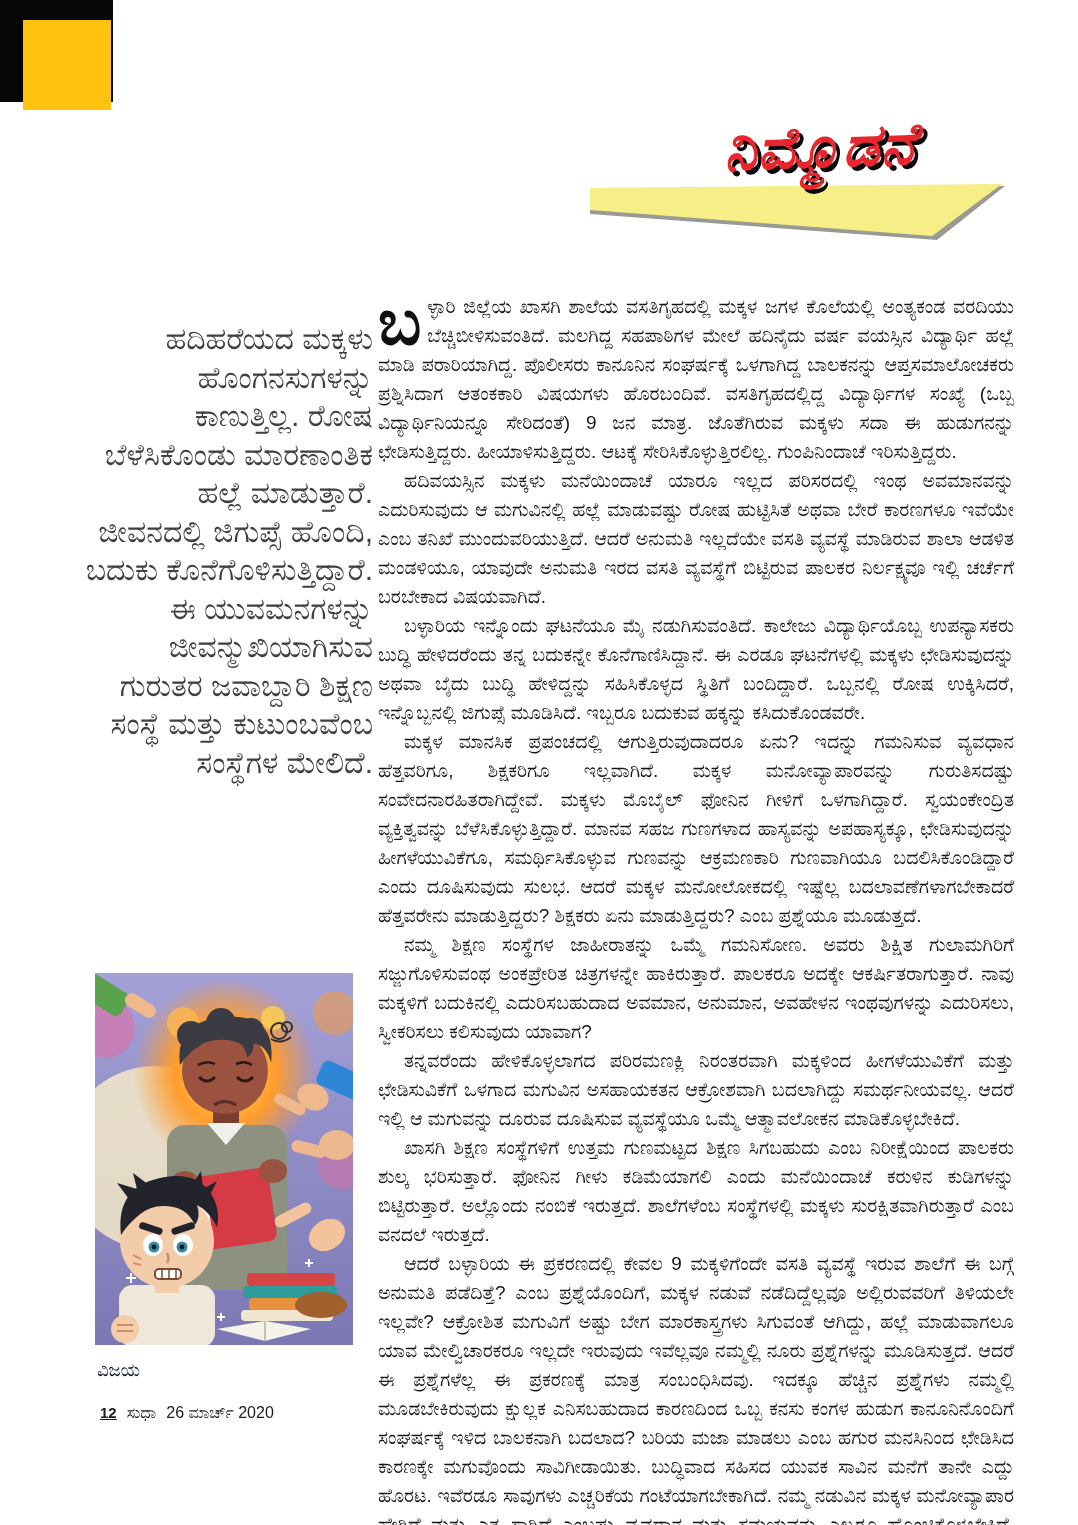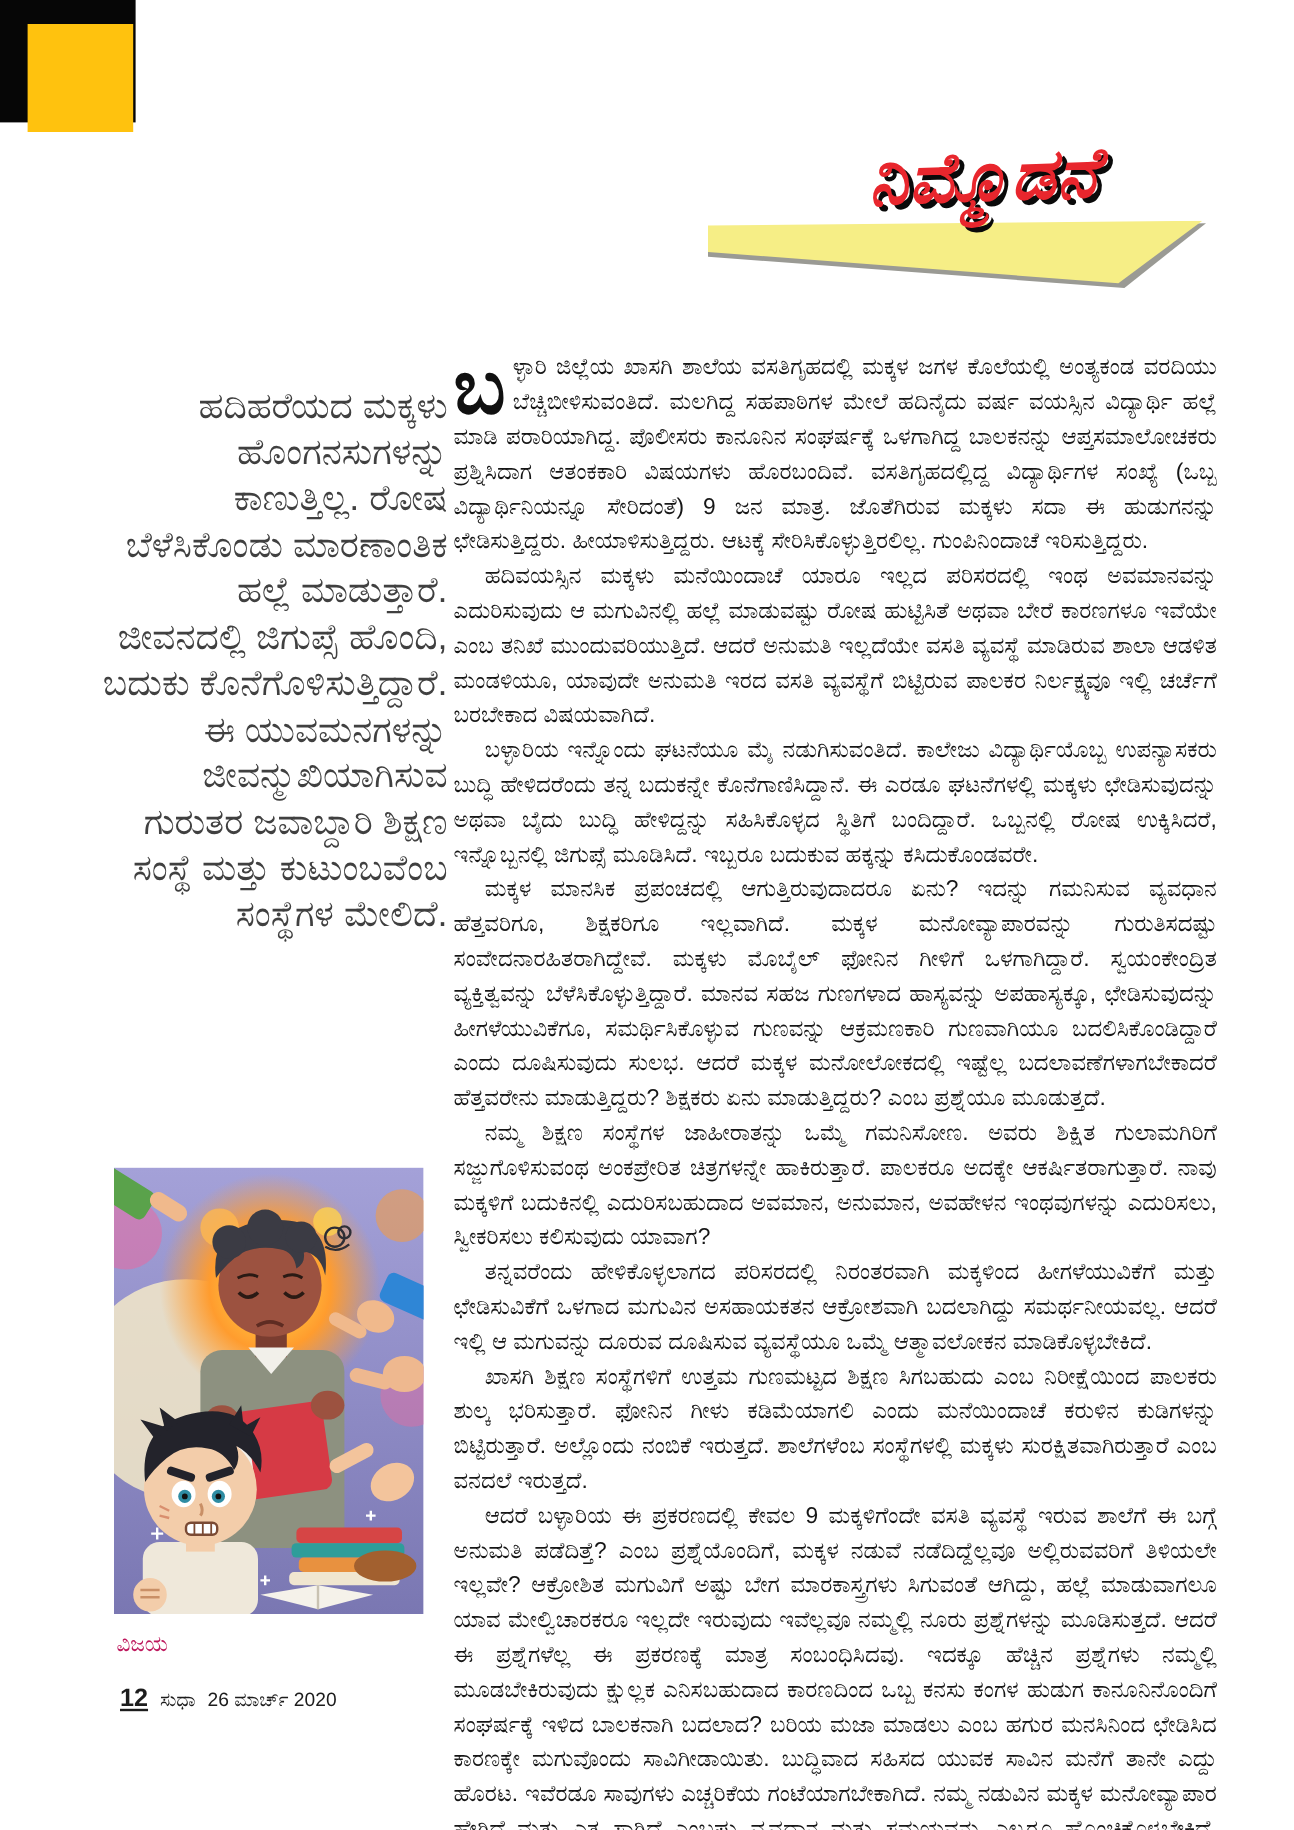--- a/index.html
+++ b/index.html
@@ -59,30 +59,30 @@
     font-size:30px;line-height:38.5px;
     text-align:right;color:#404040;
   }
 
   
   .illustration{
     position:absolute;left:95px;top:973px;width:258px;height:372px;
   }
   .illo-caption{
     position:absolute;left:97px;top:1360px;
-    font-size:18px;color:#be185d;
+    font-size:18px;color:#0f172a;
   }
 
   
   .footer{
     position:absolute;left:100px;top:1404px;
     font-size:16px;color:#1c1c1c;
     display:flex;align-items:baseline;gap:10px;
   }
-  .footer .pageno{font-size:21px;font-weight:bold;text-decoration:underline;}
+  .footer .pageno{font-size:15px;font-weight:bold;text-decoration:underline;}
 </style>
 </head>
 <body>
 
 <div class="page">
 
   <div class="corner-black"></div>
   <div class="corner-yellow"></div>
 
   <div class="masthead">
@@ -95,21 +95,21 @@
 
 
   <div class="pullquote">ಹದಿಹರೆಯದ ಮಕ್ಕಳು ಹೊಂಗನಸುಗಳನ್ನು ಕಾಣುತ್ತಿಲ್ಲ. ರೋಷ ಬೆಳೆಸಿಕೊಂಡು ಮಾರಣಾಂತಿಕ ಹಲ್ಲೆ ಮಾಡುತ್ತಾರೆ. ಜೀವನದಲ್ಲಿ ಜಿಗುಪ್ಸೆ ಹೊಂದಿ, ಬದುಕು ಕೊನೆಗೊಳಿಸುತ್ತಿದ್ದಾರೆ. ಈ ಯುವಮನಗಳನ್ನು ಜೀವನ್ಮುಖಿಯಾಗಿಸುವ ಗುರುತರ ಜವಾಬ್ದಾರಿ ಶಿಕ್ಷಣ ಸಂಸ್ಥೆ ಮತ್ತು ಕುಟುಂಬವೆಂಬ ಸಂಸ್ಥೆಗಳ ಮೇಲಿದೆ.</div>
 
   <div class="body-col">
     <p class="first"><span class="dropcap">ಬ</span><span>ಳ್ಳಾರಿ ಜಿಲ್ಲೆಯ ಖಾಸಗಿ ಶಾಲೆಯ ವಸತಿಗೃಹದಲ್ಲಿ ಮಕ್ಕಳ ಜಗಳ ಕೊಲೆಯಲ್ಲಿ ಅಂತ್ಯಕಂಡ ವರದಿಯು ಬೆಚ್ಚಿಬೀಳಿಸುವಂತಿದೆ. ಮಲಗಿದ್ದ ಸಹಪಾಠಿಗಳ ಮೇಲೆ ಹದಿನೈದು ವರ್ಷ ವಯಸ್ಸಿನ ವಿದ್ಯಾರ್ಥಿ ಹಲ್ಲೆ ಮಾಡಿ ಪರಾರಿಯಾಗಿದ್ದ. ಪೊಲೀಸರು ಕಾನೂನಿನ ಸಂಘರ್ಷಕ್ಕೆ ಒಳಗಾಗಿದ್ದ ಬಾಲಕನನ್ನು ಆಪ್ತಸಮಾಲೋಚಕರು ಪ್ರಶ್ನಿಸಿದಾಗ ಆತಂಕಕಾರಿ ವಿಷಯಗಳು ಹೊರಬಂದಿವೆ. ವಸತಿಗೃಹದಲ್ಲಿದ್ದ ವಿದ್ಯಾರ್ಥಿಗಳ ಸಂಖ್ಯೆ (ಒಬ್ಬ ವಿದ್ಯಾರ್ಥಿನಿಯನ್ನೂ ಸೇರಿದಂತೆ) 9 ಜನ ಮಾತ್ರ. ಜೊತೆಗಿರುವ ಮಕ್ಕಳು ಸದಾ ಈ ಹುಡುಗನನ್ನು ಛೇಡಿಸುತ್ತಿದ್ದರು. ಹೀಯಾಳಿಸುತ್ತಿದ್ದರು. ಆಟಕ್ಕೆ ಸೇರಿಸಿಕೊಳ್ಳುತ್ತಿರಲಿಲ್ಲ. ಗುಂಪಿನಿಂದಾಚೆ ಇರಿಸುತ್ತಿದ್ದರು.</span></p>
     <p>ಹದಿವಯಸ್ಸಿನ ಮಕ್ಕಳು ಮನೆಯಿಂದಾಚೆ ಯಾರೂ ಇಲ್ಲದ ಪರಿಸರದಲ್ಲಿ ಇಂಥ ಅವಮಾನವನ್ನು ಎದುರಿಸುವುದು ಆ ಮಗುವಿನಲ್ಲಿ ಹಲ್ಲೆ ಮಾಡುವಷ್ಟು ರೋಷ ಹುಟ್ಟಿಸಿತೆ ಅಥವಾ ಬೇರೆ ಕಾರಣಗಳೂ ಇವೆಯೇ ಎಂಬ ತನಿಖೆ ಮುಂದುವರಿಯುತ್ತಿದೆ. ಆದರೆ ಅನುಮತಿ ಇಲ್ಲದೆಯೇ ವಸತಿ ವ್ಯವಸ್ಥೆ ಮಾಡಿರುವ ಶಾಲಾ ಆಡಳಿತ ಮಂಡಳಿಯೂ, ಯಾವುದೇ ಅನುಮತಿ ಇರದ ವಸತಿ ವ್ಯವಸ್ಥೆಗೆ ಬಿಟ್ಟಿರುವ ಪಾಲಕರ ನಿರ್ಲಕ್ಷ್ಯವೂ ಇಲ್ಲಿ ಚರ್ಚೆಗೆ ಬರಬೇಕಾದ ವಿಷಯವಾಗಿದೆ.</p>
     <p>ಬಳ್ಳಾರಿಯ ಇನ್ನೊಂದು ಘಟನೆಯೂ ಮೈ ನಡುಗಿಸುವಂತಿದೆ. ಕಾಲೇಜು ವಿದ್ಯಾರ್ಥಿಯೊಬ್ಬ ಉಪನ್ಯಾಸಕರು ಬುದ್ಧಿ ಹೇಳಿದರೆಂದು ತನ್ನ ಬದುಕನ್ನೇ ಕೊನೆಗಾಣಿಸಿದ್ದಾನೆ. ಈ ಎರಡೂ ಘಟನೆಗಳಲ್ಲಿ ಮಕ್ಕಳು ಛೇಡಿಸುವುದನ್ನು ಅಥವಾ ಬೈದು ಬುದ್ಧಿ ಹೇಳಿದ್ದನ್ನು ಸಹಿಸಿಕೊಳ್ಳದ ಸ್ಥಿತಿಗೆ ಬಂದಿದ್ದಾರೆ. ಒಬ್ಬನಲ್ಲಿ ರೋಷ ಉಕ್ಕಿಸಿದರೆ, ಇನ್ನೊಬ್ಬನಲ್ಲಿ ಜಿಗುಪ್ಸೆ ಮೂಡಿಸಿದೆ. ಇಬ್ಬರೂ ಬದುಕುವ ಹಕ್ಕನ್ನು ಕಸಿದುಕೊಂಡವರೇ.</p>
     <p>ಮಕ್ಕಳ ಮಾನಸಿಕ ಪ್ರಪಂಚದಲ್ಲಿ ಆಗುತ್ತಿರುವುದಾದರೂ ಏನು? ಇದನ್ನು ಗಮನಿಸುವ ವ್ಯವಧಾನ ಹೆತ್ತವರಿಗೂ, ಶಿಕ್ಷಕರಿಗೂ ಇಲ್ಲವಾಗಿದೆ. ಮಕ್ಕಳ ಮನೋವ್ಯಾಪಾರವನ್ನು ಗುರುತಿಸದಷ್ಟು ಸಂವೇದನಾರಹಿತರಾಗಿದ್ದೇವೆ. ಮಕ್ಕಳು ಮೊಬೈಲ್ ಫೋನಿನ ಗೀಳಿಗೆ ಒಳಗಾಗಿದ್ದಾರೆ. ಸ್ವಯಂಕೇಂದ್ರಿತ ವ್ಯಕ್ತಿತ್ವವನ್ನು ಬೆಳೆಸಿಕೊಳ್ಳುತ್ತಿದ್ದಾರೆ. ಮಾನವ ಸಹಜ ಗುಣಗಳಾದ ಹಾಸ್ಯವನ್ನು ಅಪಹಾಸ್ಯಕ್ಕೂ, ಛೇಡಿಸುವುದನ್ನು ಹೀಗಳೆಯುವಿಕೆಗೂ, ಸಮರ್ಥಿಸಿಕೊಳ್ಳುವ ಗುಣವನ್ನು ಆಕ್ರಮಣಕಾರಿ ಗುಣವಾಗಿಯೂ ಬದಲಿಸಿಕೊಂಡಿದ್ದಾರೆ ಎಂದು ದೂಷಿಸುವುದು ಸುಲಭ. ಆದರೆ ಮಕ್ಕಳ ಮನೋಲೋಕದಲ್ಲಿ ಇಷ್ಟೆಲ್ಲ ಬದಲಾವಣೆಗಳಾಗಬೇಕಾದರೆ ಹೆತ್ತವರೇನು ಮಾಡುತ್ತಿದ್ದರು? ಶಿಕ್ಷಕರು ಏನು ಮಾಡುತ್ತಿದ್ದರು? ಎಂಬ ಪ್ರಶ್ನೆಯೂ ಮೂಡುತ್ತದೆ.</p>
     <p>ನಮ್ಮ ಶಿಕ್ಷಣ ಸಂಸ್ಥೆಗಳ ಜಾಹೀರಾತನ್ನು ಒಮ್ಮೆ ಗಮನಿಸೋಣ. ಅವರು ಶಿಕ್ಷಿತ ಗುಲಾಮಗಿರಿಗೆ ಸಜ್ಜುಗೊಳಿಸುವಂಥ ಅಂಕಪ್ರೇರಿತ ಚಿತ್ರಗಳನ್ನೇ ಹಾಕಿರುತ್ತಾರೆ. ಪಾಲಕರೂ ಅದಕ್ಕೇ ಆಕರ್ಷಿತರಾಗುತ್ತಾರೆ. ನಾವು ಮಕ್ಕಳಿಗೆ ಬದುಕಿನಲ್ಲಿ ಎದುರಿಸಬಹುದಾದ ಅವಮಾನ, ಅನುಮಾನ, ಅವಹೇಳನ ಇಂಥವುಗಳನ್ನು ಎದುರಿಸಲು, ಸ್ವೀಕರಿಸಲು ಕಲಿಸುವುದು ಯಾವಾಗ?</p>
-    <p>ತನ್ನವರೆಂದು ಹೇಳಿಕೊಳ್ಳಲಾಗದ ಪರಿಸರದಲ್ಲಿ ನಿರಂತರವಾಗಿ ಮಕ್ಕಳಿಂದ ಹೀಗಳೆಯುವಿಕೆಗೆ ಮತ್ತು ಛೇಡಿಸುವಿಕೆಗೆ ಒಳಗಾದ ಮಗುವಿನ ಅಸಹಾಯಕತನ ಆಕ್ರೋಶವಾಗಿ ಬದಲಾಗಿದ್ದು ಸಮರ್ಥನೀಯವಲ್ಲ. ಆದರೆ ಇಲ್ಲಿ ಆ ಮಗುವನ್ನು ದೂರುವ ದೂಷಿಸುವ ವ್ಯವಸ್ಥೆಯೂ ಒಮ್ಮೆ ಆತ್ಮಾವಲೋಕನ ಮಾಡಿಕೊಳ್ಳಬೇಕಿದೆ.</p>
+    <p>ತನ್ನವರೆಂದು ಹೇಳಿಕೊಳ್ಳಲಾಗದ ಪರಿರಮಣಕ್ಲಿ ನಿರಂತರವಾಗಿ ಮಕ್ಕಳಿಂದ ಹೀಗಳೆಯುವಿಕೆಗೆ ಮತ್ತು ಛೇಡಿಸುವಿಕೆಗೆ ಒಳಗಾದ ಮಗುವಿನ ಅಸಹಾಯಕತನ ಆಕ್ರೋಶವಾಗಿ ಬದಲಾಗಿದ್ದು ಸಮರ್ಥನೀಯವಲ್ಲ. ಆದರೆ ಇಲ್ಲಿ ಆ ಮಗುವನ್ನು ದೂರುವ ದೂಷಿಸುವ ವ್ಯವಸ್ಥೆಯೂ ಒಮ್ಮೆ ಆತ್ಮಾವಲೋಕನ ಮಾಡಿಕೊಳ್ಳಬೇಕಿದೆ.</p>
     <p>ಖಾಸಗಿ ಶಿಕ್ಷಣ ಸಂಸ್ಥೆಗಳಿಗೆ ಉತ್ತಮ ಗುಣಮಟ್ಟದ ಶಿಕ್ಷಣ ಸಿಗಬಹುದು ಎಂಬ ನಿರೀಕ್ಷೆಯಿಂದ ಪಾಲಕರು ಶುಲ್ಕ ಭರಿಸುತ್ತಾರೆ. ಫೋನಿನ ಗೀಳು ಕಡಿಮೆಯಾಗಲಿ ಎಂದು ಮನೆಯಿಂದಾಚೆ ಕರುಳಿನ ಕುಡಿಗಳನ್ನು ಬಿಟ್ಟಿರುತ್ತಾರೆ. ಅಲ್ಲೊಂದು ನಂಬಿಕೆ ಇರುತ್ತದೆ. ಶಾಲೆಗಳೆಂಬ ಸಂಸ್ಥೆಗಳಲ್ಲಿ ಮಕ್ಕಳು ಸುರಕ್ಷಿತವಾಗಿರುತ್ತಾರೆ ಎಂಬ ವನದಲೆ ಇರುತ್ತದೆ.</p>
     <p>ಆದರೆ ಬಳ್ಳಾರಿಯ ಈ ಪ್ರಕರಣದಲ್ಲಿ ಕೇವಲ 9 ಮಕ್ಕಳಿಗೆಂದೇ ವಸತಿ ವ್ಯವಸ್ಥೆ ಇರುವ ಶಾಲೆಗೆ ಈ ಬಗ್ಗೆ ಅನುಮತಿ ಪಡೆದಿತ್ತೆ? ಎಂಬ ಪ್ರಶ್ನೆಯೊಂದಿಗೆ, ಮಕ್ಕಳ ನಡುವೆ ನಡೆದಿದ್ದೆಲ್ಲವೂ ಅಲ್ಲಿರುವವರಿಗೆ ತಿಳಿಯಲೇ ಇಲ್ಲವೇ? ಆಕ್ರೋಶಿತ ಮಗುವಿಗೆ ಅಷ್ಟು ಬೇಗ ಮಾರಕಾಸ್ತ್ರಗಳು ಸಿಗುವಂತೆ ಆಗಿದ್ದು, ಹಲ್ಲೆ ಮಾಡುವಾಗಲೂ ಯಾವ ಮೇಲ್ವಿಚಾರಕರೂ ಇಲ್ಲದೇ ಇರುವುದು ಇವೆಲ್ಲವೂ ನಮ್ಮಲ್ಲಿ ನೂರು ಪ್ರಶ್ನೆಗಳನ್ನು ಮೂಡಿಸುತ್ತದೆ. ಆದರೆ ಈ ಪ್ರಶ್ನೆಗಳೆಲ್ಲ ಈ ಪ್ರಕರಣಕ್ಕೆ ಮಾತ್ರ ಸಂಬಂಧಿಸಿದವು. ಇದಕ್ಕೂ ಹೆಚ್ಚಿನ ಪ್ರಶ್ನೆಗಳು ನಮ್ಮಲ್ಲಿ ಮೂಡಬೇಕಿರುವುದು ಕ್ಷುಲ್ಲಕ ಎನಿಸಬಹುದಾದ ಕಾರಣದಿಂದ ಒಬ್ಬ ಕನಸು ಕಂಗಳ ಹುಡುಗ ಕಾನೂನಿನೊಂದಿಗೆ ಸಂಘರ್ಷಕ್ಕೆ ಇಳಿದ ಬಾಲಕನಾಗಿ ಬದಲಾದ? ಬರಿಯ ಮಜಾ ಮಾಡಲು ಎಂಬ ಹಗುರ ಮನಸಿನಿಂದ ಛೇಡಿಸಿದ ಕಾರಣಕ್ಕೇ ಮಗುವೊಂದು ಸಾವಿಗೀಡಾಯಿತು. ಬುದ್ಧಿವಾದ ಸಹಿಸದ ಯುವಕ ಸಾವಿನ ಮನೆಗೆ ತಾನೇ ಎದ್ದು ಹೊರಟ. ಇವೆರಡೂ ಸಾವುಗಳು ಎಚ್ಚರಿಕೆಯ ಗಂಟೆಯಾಗಬೇಕಾಗಿದೆ. ನಮ್ಮ ನಡುವಿನ ಮಕ್ಕಳ ಮನೋವ್ಯಾಪಾರ ಹೇಗಿದೆ ಮತ್ತು ಎತ್ತ ಸಾಗಿದೆ ಎಂಬಷ್ಟು ವ್ಯವಧಾನ ಮತ್ತು ಸಮಯವನ್ನು ಎಲ್ಲರೂ ಹೊಂಚಿಕೊಳ್ಳಬೇಕಿದೆ. ಗೀಳುಗಳನ್ನು ದೂರದೇ, ಮಕ್ಕಳಿಗಾಗಿ ಸುರಕ್ಷಿತ ಪರಿಸರ ನಿರ್ಮಿಸಬೇಕಾಗಿದೆ.</p>
 
   </div>
 
   <div class="illustration">
     <svg width="258" height="372" viewBox="0 0 258 372">
       <defs>
         <linearGradient id="bg" x1="0" y1="0" x2="0" y2="1">
           <stop offset="0" stop-color="#a4a1d8"></stop>

